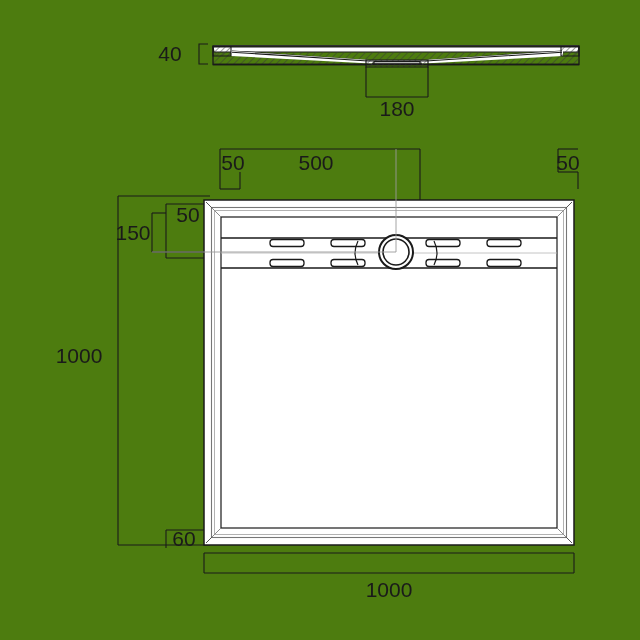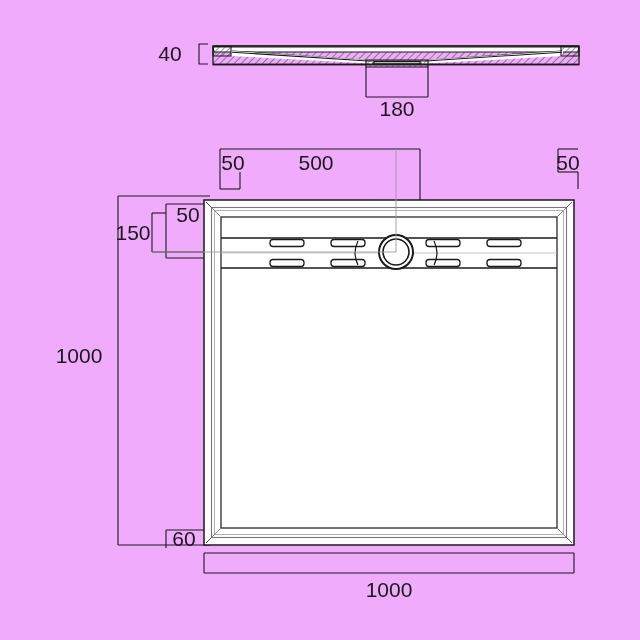--- a/index.html
+++ b/index.html
@@ -10,21 +10,21 @@
   body {
     width: 640px;
     height: 640px;
     font-family: "Liberation Sans", sans-serif;
     overflow: hidden;
   }
   #drawing-root {
     position: relative;
     width: 640px;
     height: 640px;
-    background: #f0abfc;
+    background: #4d7c0f;
   }
   svg.cad {
     position: absolute;
     left: 0;
     top: 0;
     width: 640px;
     height: 640px;
     display: block;
   }
   text.dimtext {

